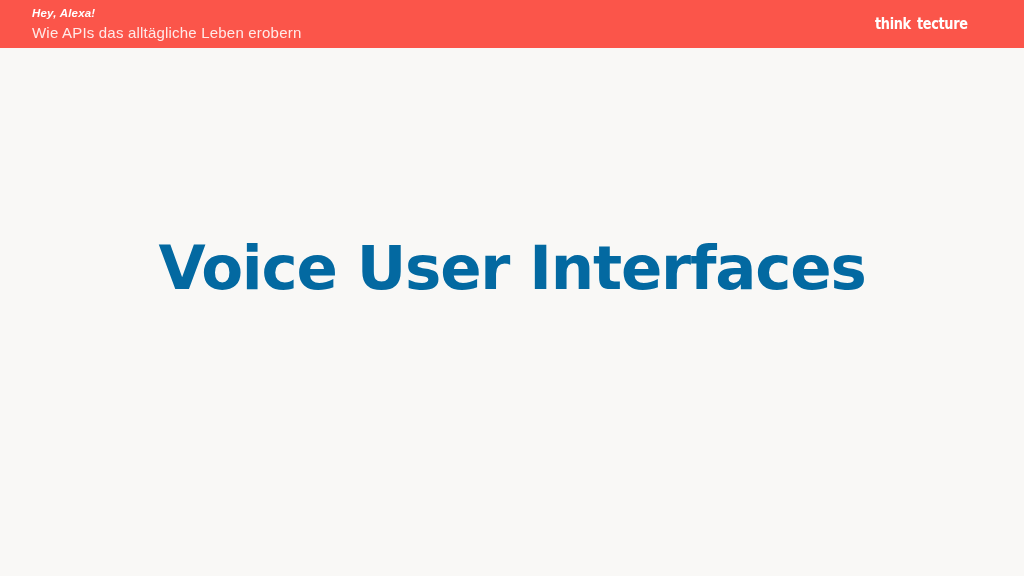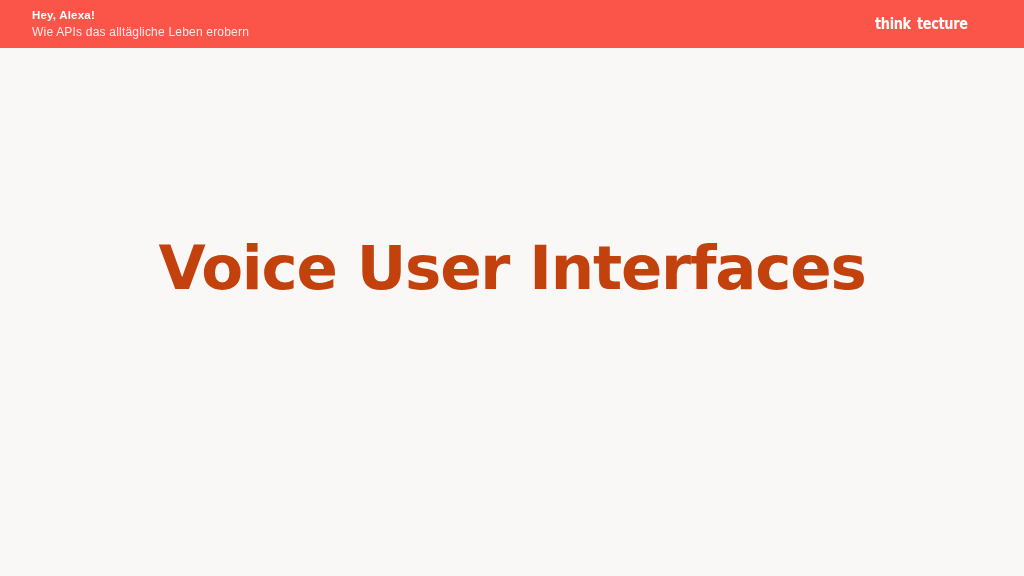--- a/index.html
+++ b/index.html
@@ -45,24 +45,25 @@
     line-height: 1;
   }
 
   .header-title {
     font-size: 11.5px;
     font-weight: bold;
     color: #ffffff;
     letter-spacing: 0.2px;
     margin-bottom: 5px;
     white-space: nowrap;
+    font-style: italic;
   }
 
   .header-subtitle {
-    font-size: 12px;
+    font-size: 15px;
     font-weight: normal;
     color: rgba(255, 255, 255, 0.88);
     letter-spacing: 0.2px;
     white-space: nowrap;
   }
 
   
   .logo {
     display: flex;
     flex-direction: row;
@@ -97,21 +98,21 @@
     height: 528px;
     display: flex;
     align-items: center;
     justify-content: center;
   }
 
   .slide-title {
     font-family: "DejaVu Sans", sans-serif;
     font-size: 61px;
     font-weight: bold;
-    color: #c2410c;
+    color: #0369a1;
     letter-spacing: -1.2px;
     text-align: center;
     line-height: 1.1;
     margin-top: -48px;
     white-space: nowrap;
   }
 </style>
 </head>
 <body>
 

